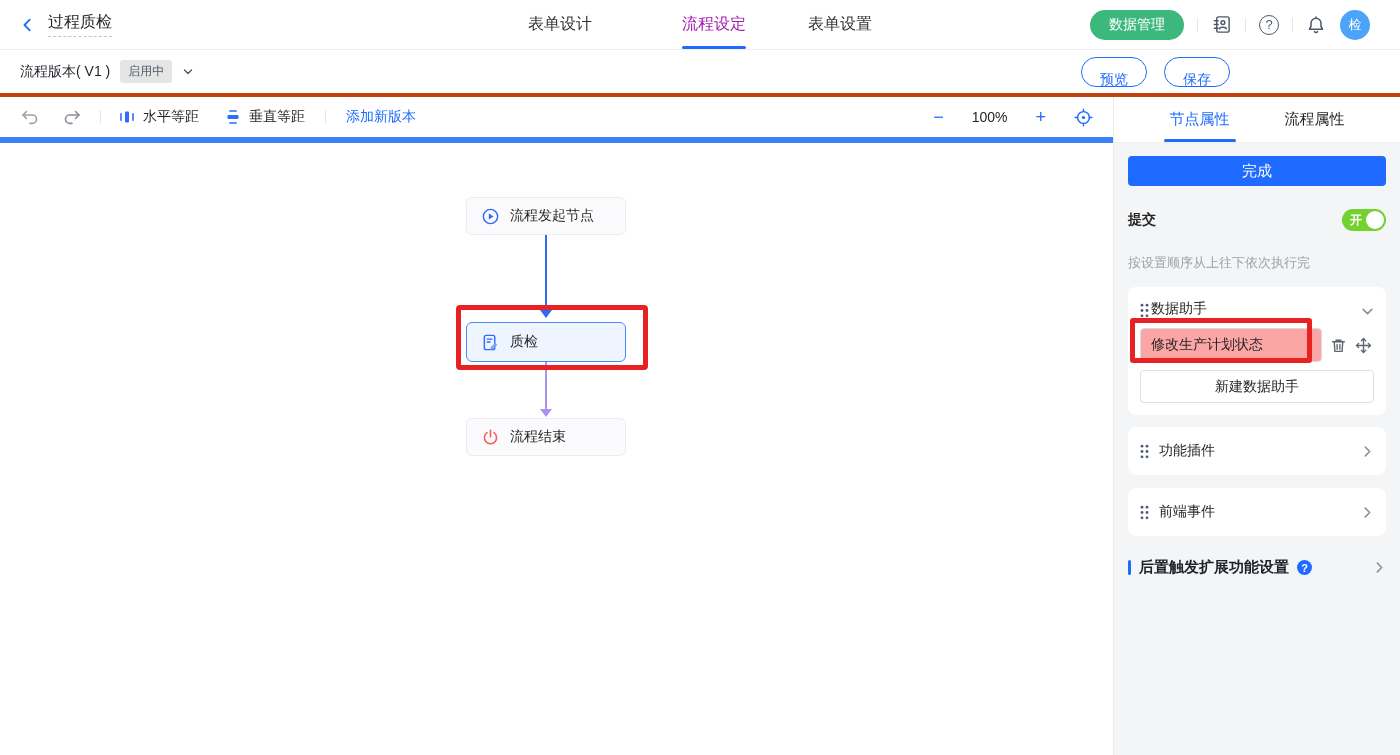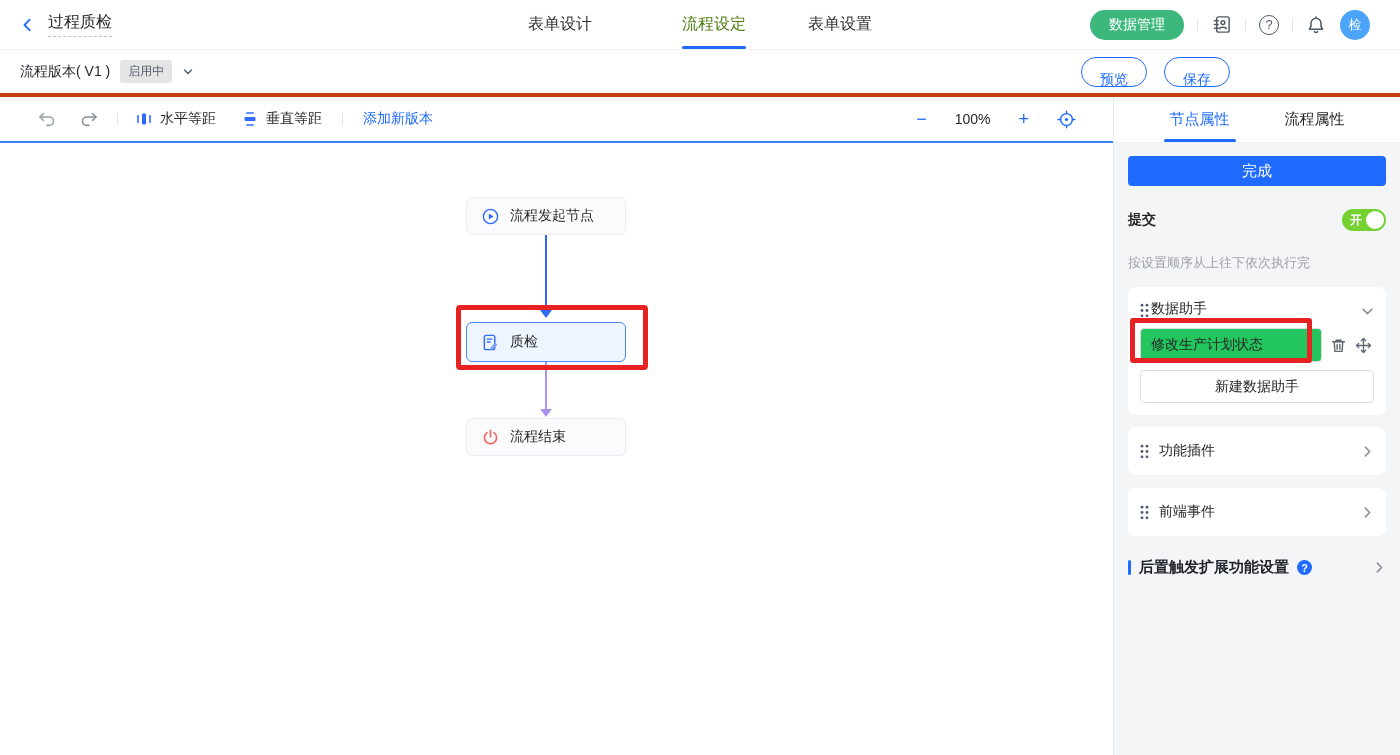--- a/index.html
+++ b/index.html
@@ -9,21 +9,21 @@
 
   
   .topbar { height:50px; flex:none; display:flex; align-items:center;
     padding:0 30px 0 20px; border-bottom:1px solid #f0f0f0; position:relative; background:#fff; z-index:5;}
   .topbar-left { display:flex; align-items:center; gap:12px; }
   .icon-btn { display:flex; align-items:center; justify-content:center; cursor:pointer; background:none; border:none; }
   .page-title { font-size:16px; color:#262626; padding-bottom:3px; border-bottom:1px dashed #c3c3c3; }
   .topbar-tabs { position:absolute; left:50%; transform:translateX(-50%); height:100%;
     display:flex; gap:62px; align-items:stretch; }
   .top-tab { font-size:16px; color:#333; display:flex; align-items:center; position:relative; cursor:pointer; }
-  .top-tab.active { color:#4d7c0f; font-weight:500;margin-left:28px; }
+  .top-tab.active { color:#a21caf; font-weight:500;margin-left:28px; }
   .top-tab.active::after { content:''; position:absolute; left:0; right:0; bottom:0;
     height:3px; background:#1f6bff; border-radius:2px; }
   .topbar-right { margin-left:auto; display:flex; align-items:center; }
   .btn-green { background:#3cb87c; color:#fff; border:none; border-radius:16px; height:30px;
     padding:0 19px; font-size:14px; cursor:pointer; font-family:inherit; }
   .v-div { width:1px; height:14px; background:#e5e6eb; margin:0 13px; }
   .help-circle { width:20px; height:20px; border:1.5px solid #4e5969; border-radius:50%;
     display:flex; align-items:center; justify-content:center; font-size:13px; color:#4e5969; }
   .avatar { width:30px; height:30px; border-radius:50%; background:#4ba4f8; color:#fff;
     font-size:13px; display:flex; align-items:center; justify-content:center; margin-left:14px; cursor:pointer; }
@@ -36,22 +36,22 @@
     padding:3px 8px; border-radius:3px; }
   .version-caret { margin-left:10px; display:flex; cursor:pointer; }
   .versionbar-right { margin-left:auto; margin-right:170px; display:flex; gap:17px; }
   .btn-outline { height:30px; padding:13px 18px; border:1px solid #1f6bff; color:#1f6bff;
     background:#fff; border-radius:16px; font-size:14px; cursor:pointer; font-family:inherit; }
 
   
   .body { flex:1; display:flex; min-height:0; }
   .workspace { flex:1; display:flex; flex-direction:column; min-width:0; }
 
-  .toolbar { height:46px; flex:none; display:flex; align-items:center; padding:0 37px;
-    border-bottom:2px solid #3b82f6; background:#fff; }
+  .toolbar { height:46px; flex:none; display:flex; align-items:center; padding:0 20px;
+    border-bottom:6px solid #3b82f6; background:#fff; }
   .tool-group { display:flex; align-items:center; }
   .tool-label { font-size:14px; color:#262626; margin-left:8px; }
   .link-blue { font-size:14px; color:#1f6bff; cursor:pointer; }
   .tool-item { display:flex; align-items:center; cursor:pointer; }
   .toolbar-right { margin-left:auto; display:flex; align-items:center; gap:28px; }
   .zoom-sign { color:#1f6bff; font-size:18px; line-height:1; cursor:pointer; }
   .zoom-level { font-size:14px; color:#262626; }
 
   .canvas { flex:1; position:relative; background:#fff; overflow:hidden; }
   .flow-node { position:absolute; left:466px; width:160px; display:flex; align-items:center;
@@ -85,21 +85,21 @@
   .toggle-knob { position:absolute; right:2px; top:2px; width:18px; height:18px;
     background:#fff; border-radius:50%; }
   .hint { margin-top:23px; font-size:13px; color:#9ba1ab; }
   .card { background:#fff; border-radius:8px; }
   .card-assistant { margin-top:15px; padding:13px 12px 12px; }
   .card-header { display:flex; align-items:flex-end; gap:2px; }
   .card-title { font-size:14px; color:#262626; }
   .chev { margin-left:auto; display:flex; cursor:pointer; }
   .item-row { margin-top:10px; position:relative; display:flex; align-items:center; gap:8px; }
   .assistant-item { width:182px; height:32px; border:1px solid #d8dce3; border-radius:4px;
-    background:#22c55e; display:flex; align-items:center; padding:16px 10px; font-size:14px;
+    background:#fca5a5; display:flex; align-items:center; padding:16px 10px; font-size:14px;
     color:#262626; cursor:pointer; }
   .red-annot-input { position:absolute; left:-10px; top:-10px; width:182px; height:45px;
     border:5px solid #e62222; border-radius:3px; pointer-events:none; z-index:3; }
   .btn-new { margin-top:8px; width:100%; height:33px; background:#fff; border:1px solid #dcdfe5;
     border-radius:4px; font-size:14px; color:#262626; cursor:pointer; font-family:inherit; }
   .card-row { height:48px; display:flex; align-items:center; gap:10px; padding:0 12px; cursor:pointer; }
   .card-plugin { margin-top:12px; }
   .card-event { margin-top:13px; }
   .footer-row { margin-top:22px; display:flex; align-items:center; gap:8px; cursor:pointer;justify-content:center; }
   .footer-bar { width:3px; height:15px; background:#1f6bff; border-radius:2px; }

